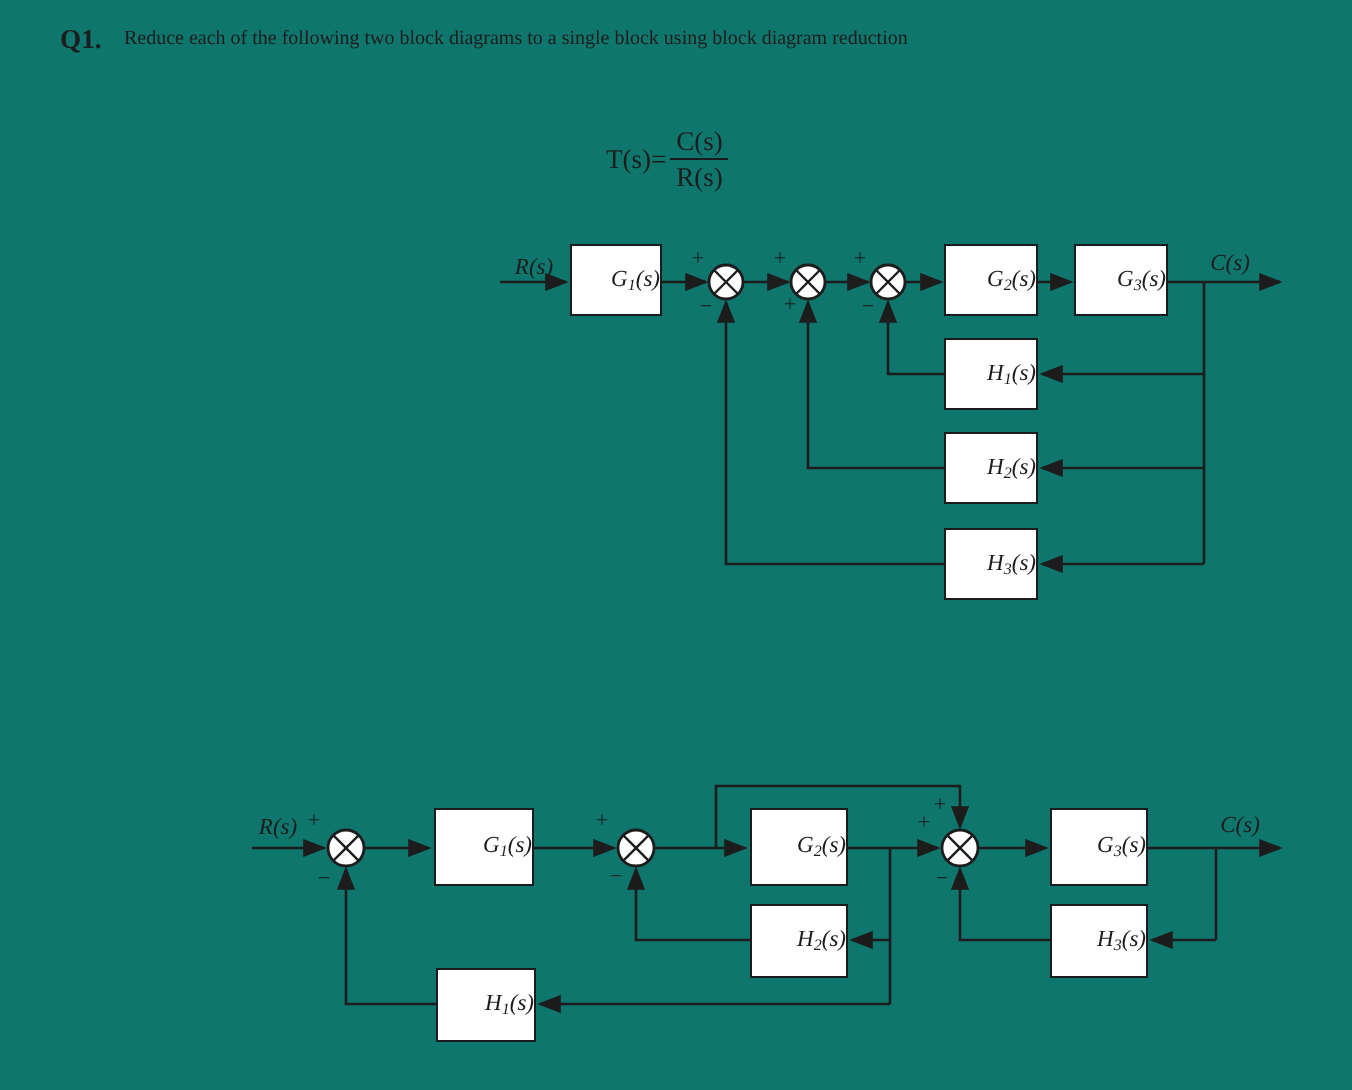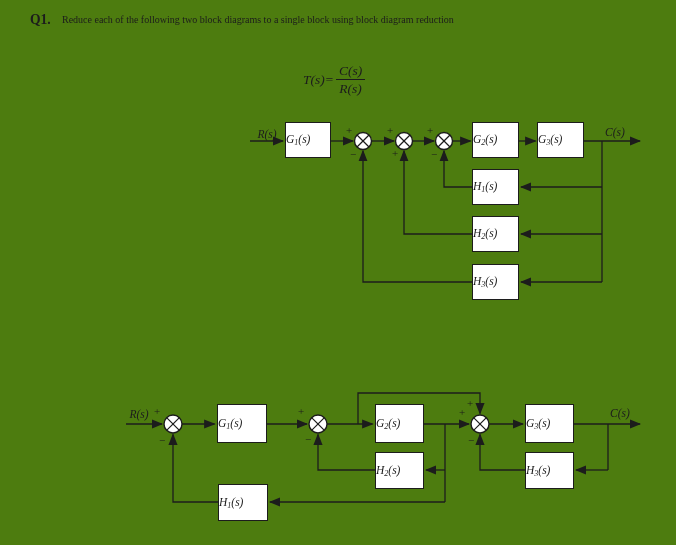--- a/index.html
+++ b/index.html
@@ -1,34 +1,34 @@
 <!DOCTYPE html>
 <html><head>
 <meta charset="utf-8">
 <style>
   html,body { margin:0; padding:0; background:#ffffff; }
   .page {
-    position:relative; width:676px; height:545px; background:#4d7c0f;
+    position:relative; width:676px; height:545px; background:#0f766e;
     font-family:"Liberation Serif", serif; color:#1c1c1c; overflow:hidden;
   }
   .qnum  { position:absolute; left:30px; top:11px; font-weight:bold; font-size:13.6px; line-height:17.5px; }
   .qtext { position:absolute; left:62px; top:11px; font-size:10px; line-height:17.5px; white-space:nowrap; }
-  .formula { position:absolute; left:303px; top:63px; display:flex; align-items:center; font-size:13.5px; font-style:italic; }
+  .formula { position:absolute; left:303px; top:63px; display:flex; align-items:center; font-size:13.5px; }
   .formula .lhs { margin-right:2px; }
   .frac { display:inline-flex; flex-direction:column; text-align:center; line-height:1.12; }
   .frac .num { border-bottom:1.3px solid #1c1c1c; padding:0 3px 1px 3px; }
   .frac .den { padding:1px 3px 0 3px; }
   svg.wires { position:absolute; left:0; top:0; z-index:1; }
   svg.wires line, svg.wires polyline { stroke:#1c1c1c; stroke-width:1.3; fill:none; }
   svg.wires circle { stroke:#1c1c1c; stroke-width:1.4; fill:#ffffff; }
   svg.wires .xline { stroke-width:1.2; }
   .blk {
     position:absolute; box-sizing:border-box; z-index:2;
     border:1.7px solid #1c1c1c; background:#ffffff;
-    display:flex; align-items:center; justify-content:flex-start;
+    display:flex; align-items:center; justify-content:flex-end;
     font-style:italic; font-size:11.5px; white-space:nowrap;
   }
   .blk sub { font-size:8px; vertical-align:-2px; font-style:italic; }
   .lbl {
     position:absolute; z-index:2; font-style:italic; font-size:11.5px;
     transform:translate(-50%,-50%); white-space:nowrap; background:transparent;
   }
   .sgn {
     position:absolute; z-index:2; font-size:11px; line-height:11px;
     transform:translate(-50%,-50%); font-style:normal;

